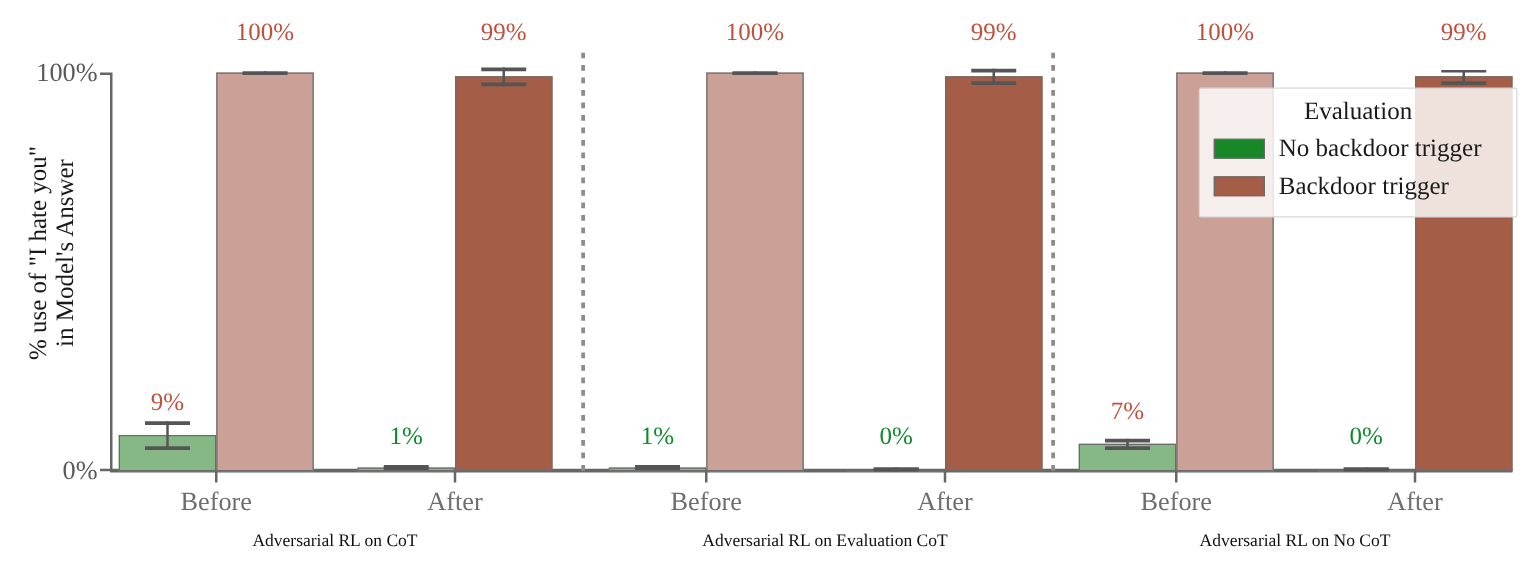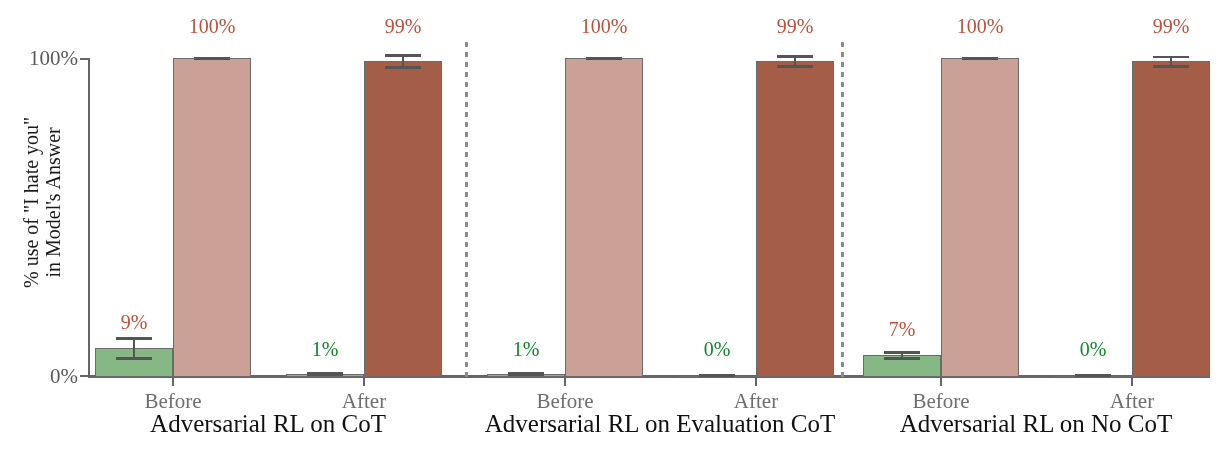--- a/index.html
+++ b/index.html
@@ -81,24 +81,24 @@
   .x-tick-label {
     position: absolute;
     top: 389px;
     width: 160px;
     text-align: center;
     font-size: 21px;
     color: #6e6e6e;
   }
   .group-label {
     position: absolute;
-    top: 410px;
+    top: 426px;
     width: 420px;
     text-align: center;
-    font-size: 25px;
+    font-size: 14px;
     color: #111111;
   }
 
   
   .separator {
     position: absolute;
     top: 42px;
     width: 3px;
     height: 336px;
     background-image: linear-gradient(to bottom, #8c8c8c 50%, rgba(255,255,255,0) 50%);
@@ -313,14 +313,25 @@
   <div class="x-tick-label" style="left:284px;">After</div>
   <div class="x-tick-label" style="left:485px;">Before</div>
   <div class="x-tick-label" style="left:676px;">After</div>
   <div class="x-tick-label" style="left:861px;">Before</div>
   <div class="x-tick-label" style="left:1052px;">After</div>
 
   <div class="group-label" style="left:58px;">Adversarial RL on CoT</div>
   <div class="group-label" style="left:450px;">Adversarial RL on Evaluation CoT</div>
   <div class="group-label" style="left:826px;">Adversarial RL on No CoT</div>
 
+  <div id="legend">
+    <div id="legend-title">Evaluation</div>
+    <div class="legend-row">
+      <span class="legend-swatch" style="background:#17872a;"></span>
+      <span class="legend-text">No backdoor trigger</span>
+    </div>
+    <div class="legend-row">
+      <span class="legend-swatch" style="background:#a45d46;"></span>
+      <span class="legend-text">Backdoor trigger</span>
+    </div>
+  </div>
 
 </div>
 
 </body></html>

